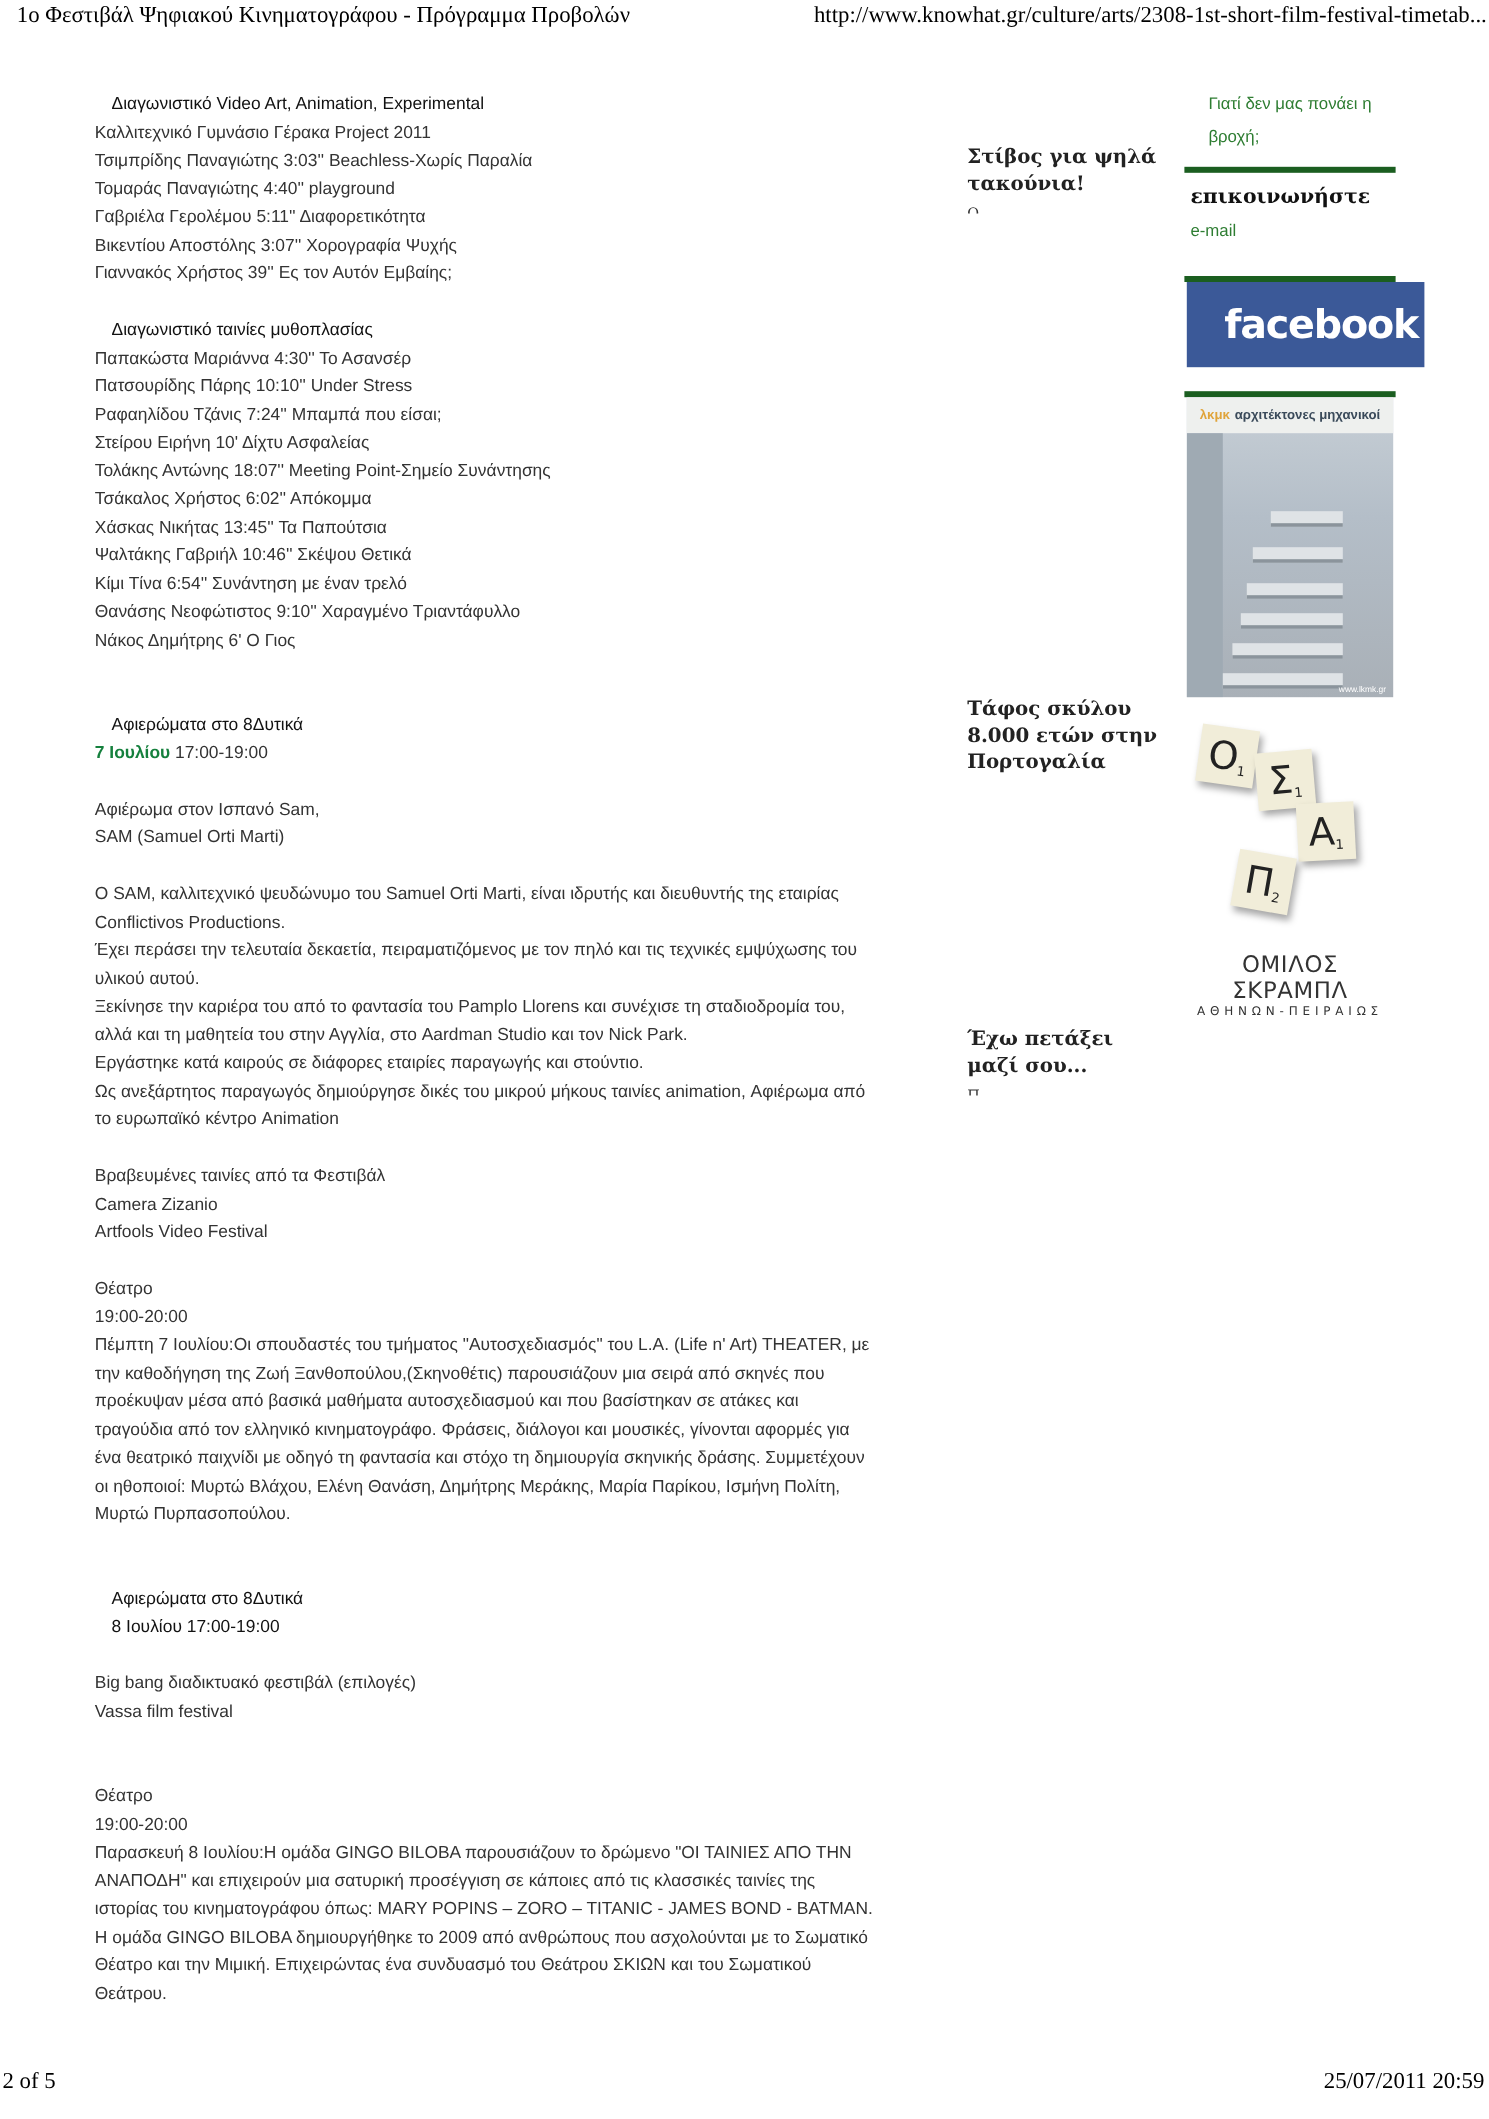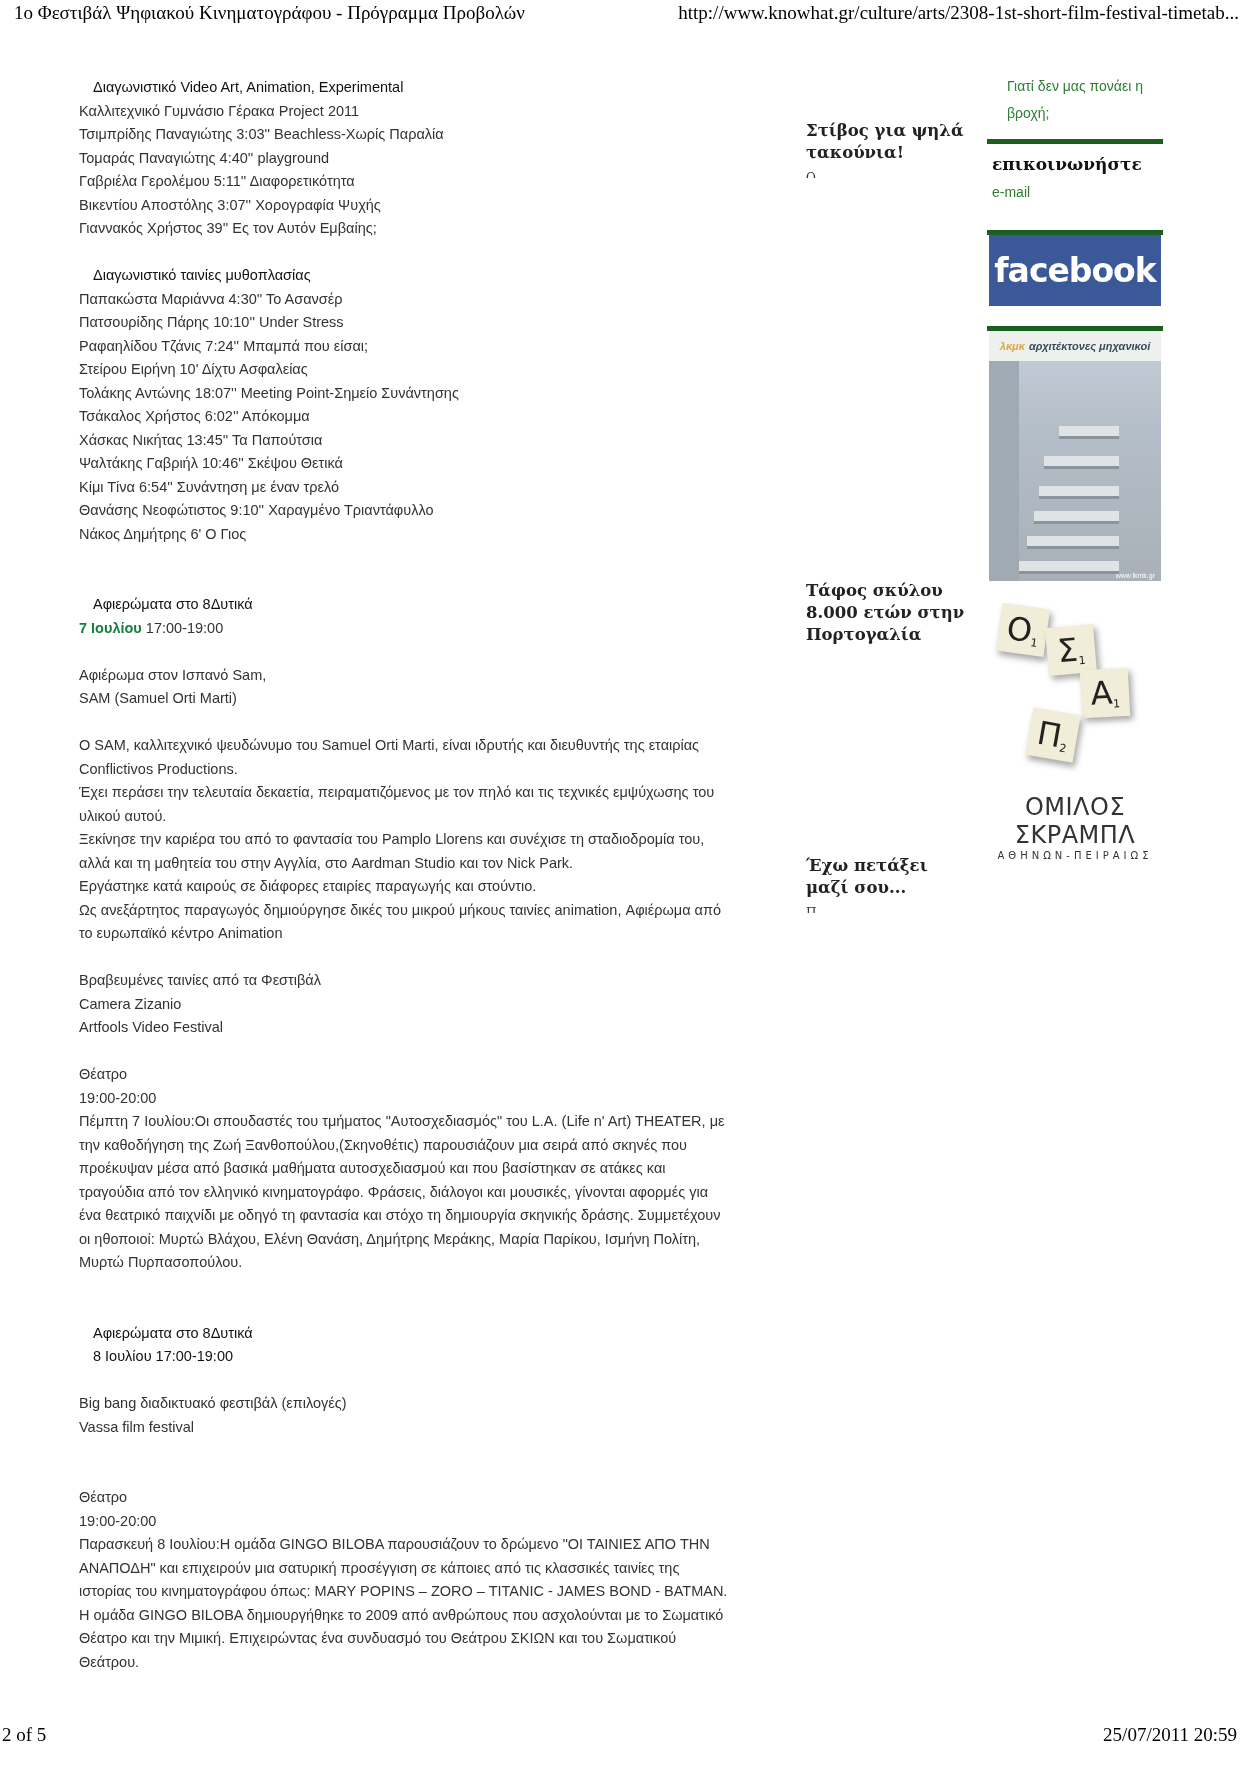--- a/index.html
+++ b/index.html
@@ -20,35 +20,35 @@
 
   .mid-col { position: absolute; left: 806px; width: 160px; margin-top: 40px; }
   .mid-title { font-family: "DejaVu Serif", serif; font-weight: bold; font-size: 16.5px; line-height: 22px; color: #222; }
   .mid-cut { height: 6px; overflow: hidden; margin-top: 8px; font-family: "DejaVu Serif", serif; font-size: 12px; color: #333; line-height: 12px; }
 
   .right-col { position: absolute; left: 989px; width: 172px; }
   .green-link { color: #2e7d32; font-size: 14px; line-height: 27px; }
   .green-bar { height: 5px; background: #1b5e20; }
   .contact-title { font-family: "DejaVu Serif", serif; font-weight: bold; font-size: 17px; color: #111; margin: 10px 0 10px 3px; }
   .email-link { color: #2e7d32; font-size: 14px; margin-left: 3px; }
-  .fb-box { width: 172px; height: 71px; background: #3b5998; display: flex; align-items: center; justify-content: center; }
+  .fb-box { width: 172px; height: 71px; background: #3b5998; display: flex; align-items: center; justify-content: center; padding-left: 26px; }
   .fb-text { color: #fff; font-family: "DejaVu Sans", sans-serif; font-weight: bold; font-size: 33px; letter-spacing: -1px; }
   .ad-box { width: 172px; height: 250px; position: relative; background: linear-gradient(180deg, #c7cfd6 0%, #b4bec8 40%, #a9b0b7 100%); overflow: hidden; }
-  .ad-banner { height: 30px; background: #eef0ee; display: flex; align-items: center; justify-content: center; font-size: 11px; color: #3a4a5a; font-weight: bold; font-style: italic; }
+  .ad-banner { height: 30px; background: #eef0ee; display: flex; align-items: center; justify-content: center; font-size: 11px; color: #3a4a5a; font-weight: bold; }
   .ad-banner .brand { color: #e0a43a; margin-right: 4px; }
   .stairs { position: absolute; left: 0; right: 0; top: 30px; bottom: 0; }
   .step { position: absolute; background: #dfe3e6; border-bottom: 3px solid #8b949c; height: 10px; }
   .ad-wall { position: absolute; left: 0; top: 30px; width: 30px; bottom: 0; background: #9faab3; }
   .ad-url { position: absolute; right: 6px; bottom: 2px; font-size: 7px; color: #fff; }
 
   .scrabble { width: 172px; height: 180px; position: relative; margin-top: 20px; }
   .tile { position: absolute; width: 48px; height: 48px; background: #f1edd9; box-shadow: 3px 4px 6px rgba(0,0,0,0.35); font-family: "DejaVu Sans", sans-serif; font-size: 32px; color: #222; display: flex; align-items: center; justify-content: center; }
   .tile sub { font-size: 11px; margin-top: 22px; }
   .omilos { text-align: center; margin-top: 12px; font-family: "DejaVu Sans", sans-serif; color: #333; }
-  .omilos .o1 { font-size: 24px; letter-spacing: 0.5px; }
+  .omilos .o1 { font-size: 19px; letter-spacing: 0.5px; }
   .omilos .o2 { font-size: 10px; letter-spacing: 4px; margin-top: 1px; }
 </style>
 </head>
 <body>
 
 <div class="print-header">
   <span class="ph-title">1ο Φεστιβάλ Ψηφιακού Κινηματογράφου - Πρόγραμμα Προβολών</span>
   <span class="ph-url">http://www.knowhat.gr/culture/arts/2308-1st-short-film-festival-timetab...</span>
 </div>
 

